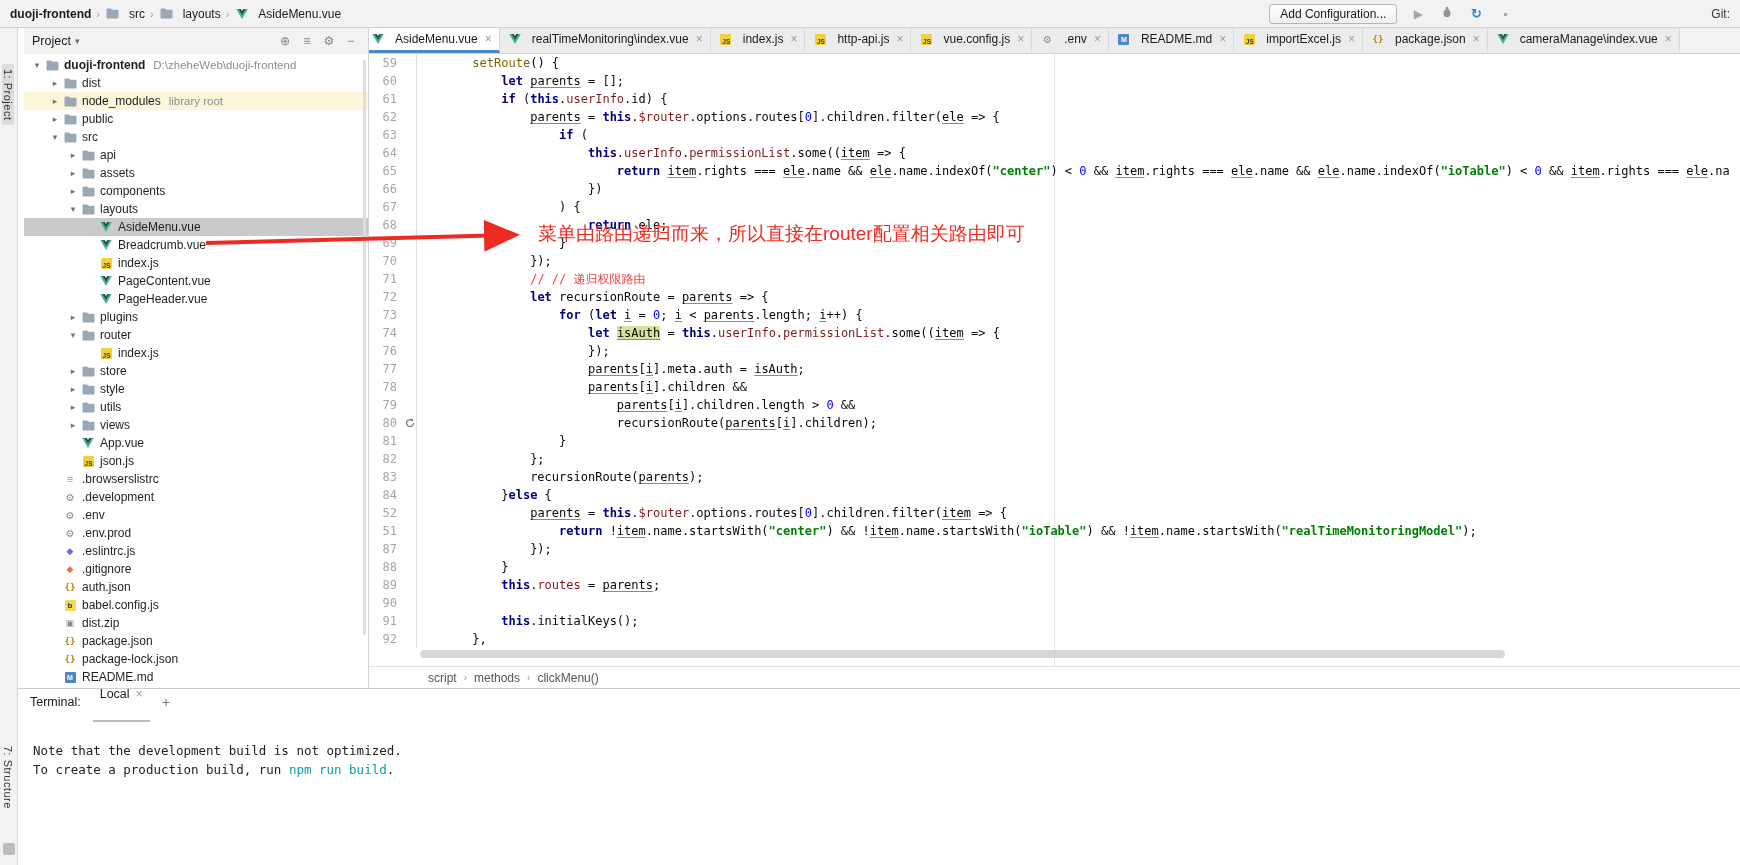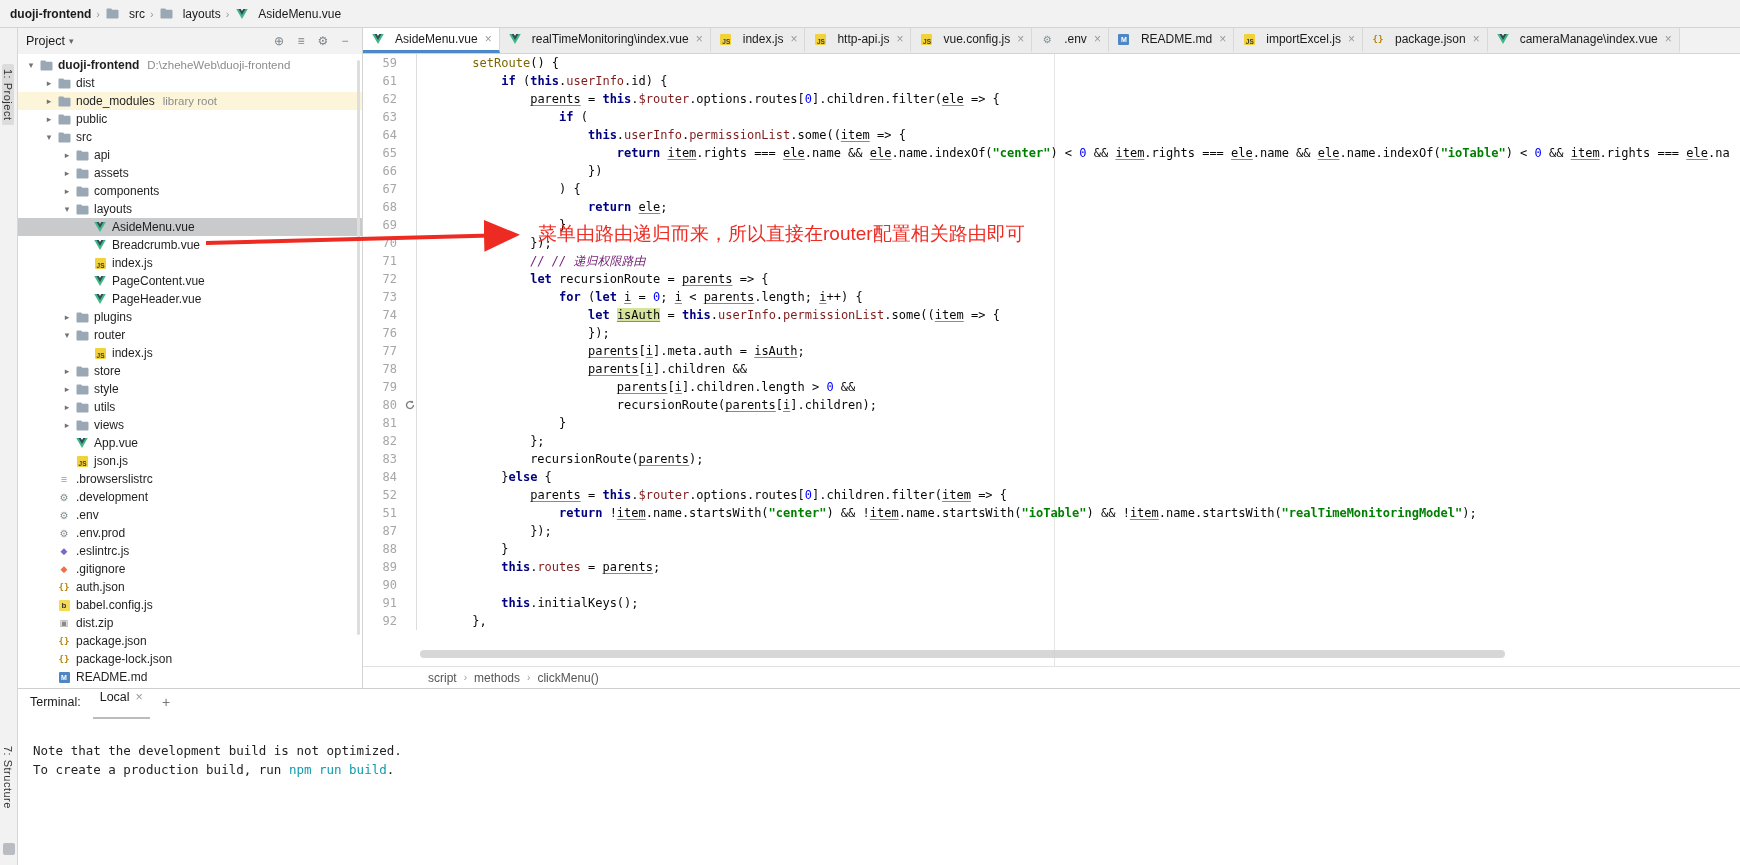--- a/index.html
+++ b/index.html
@@ -20,21 +20,21 @@
 
 
 #toolstrip{position:absolute;left:0;top:28px;width:18px;height:837px;background:#f2f2f2;border-right:1px solid #d6d6d6;z-index:4}
 .vlabel{writing-mode:vertical-rl;font-size:11px;color:#333;position:absolute;left:2px;letter-spacing:.5px}
 .vlabel.active{background:#dcdcdc;padding:5px 0;border-radius:2px}
 #vl-project{top:36px}
 #vl-structure{bottom:56px}
 .strip-ico{position:absolute;left:3px;width:12px;height:12px;background:#b9bdc1;border-radius:2px}
 
 
-#project{position:absolute;left:18px;top:28px;width:345px;height:660px;background:#fff;border-right:1px solid #d4d4d4;overflow:hidden;z-index:3}
+#project{position:absolute;left:24px;top:28px;width:345px;height:660px;background:#fff;border-right:1px solid #d4d4d4;overflow:hidden;z-index:3}
 #proj-head{height:26px;display:flex;align-items:center;padding:0 8px;background:#f2f2f2;gap:4px}
 #proj-title{font-size:12.5px;color:#1a1a1a}
 #proj-caret{color:#666;font-size:9px;margin-right:auto}
 .ph-ico{color:#7d868c;font-size:12px;width:18px;text-align:center;cursor:pointer}
 #tree{padding-top:2px}
 .trow{height:18px;display:flex;align-items:center;font-size:12px;color:#1f1f1f;white-space:nowrap;cursor:pointer}
 .trow.sel{background:#c8cacc}
 .trow.lib{background:#fcf5da}
 .chev{width:14px;text-align:center;color:#737373;font-size:9px;flex:none}
 .ic{width:16px;height:12px;flex:none;display:inline-flex;justify-content:center;align-items:center;margin-right:4px}
@@ -61,33 +61,33 @@
 .tab .x{color:#9a9a9a;font-size:12px;margin-left:2px}
 #mguide{position:absolute;left:691px;top:26px;height:612px;width:1px;background:#e5e5e5}
 #codewrap{position:absolute;top:26px;left:0;right:0;height:612px;overflow:hidden;font-family:"DejaVu Sans Mono",monospace;font-size:12px;line-height:18px}
 .crow{display:flex;height:18px}
 .ln{width:40px;text-align:right;padding-right:6px;color:#a6a6a6;flex:none;cursor:pointer}
 .gico{width:14px;flex:none;border-right:1px solid #dcdcdc;display:flex;align-items:center;justify-content:center}
 .ctext{padding-left:12px;white-space:pre;overflow:hidden;flex:1;color:#080808}
 .tk-k{color:#000080;font-weight:bold}
 .tk-s{color:#008000;font-weight:bold}
 .tk-n{color:#0000ff}
-.tk-c{color:#701a75;font-style:italic}
+.tk-c{color:#ef4444;}
 .tk-f{color:#7f1d1d}
 .tk-d{color:#7d6600}
 .tk-u{text-decoration:underline;text-decoration-color:#8a8a8a;text-underline-offset:2px}
 .tk-hl{background:#d6e39b;text-decoration:underline;text-decoration-color:#8a8a8a;text-underline-offset:2px}
 #hscroll{position:absolute;left:57px;top:622px;width:1085px;height:8px;background:#cdcdcd;border-radius:4px;opacity:.8;cursor:pointer}
 #edcrumbs{position:absolute;left:0;right:0;top:638px;height:22px;border-top:1px solid #e2e2e2;display:flex;align-items:center;padding-left:65px;gap:7px;color:#555;font-size:12px;background:#fff}
 .edc-sep{color:#9a9a9a;font-size:10px}
 
 
 #terminal{position:absolute;left:18px;top:688px;width:1722px;height:177px;background:#fff;border-top:1px solid #cfcfcf;z-index:3}
 #term-head{height:26px;display:flex;align-items:center;padding-left:12px;gap:12px;font-size:12.5px;color:#1a1a1a}
-.term-tab{display:flex;align-items:flex-start;gap:6px;padding:4px 7px 13px;border-bottom:2px solid #bcbcbc;cursor:pointer}
+.term-tab{display:flex;align-items:flex-start;gap:6px;padding:4px 7px 19px;border-bottom:2px solid #bcbcbc;cursor:pointer}
 .tclose{color:#9a9a9a;cursor:pointer}
 .tplus{color:#777;font-size:14px;cursor:pointer}
 #term-body{font-family:"DejaVu Sans Mono",monospace;font-size:12.5px;line-height:19px;padding:26px 0 0 15px;color:#222}
 .t-cyan{color:#0d9cad}
 
 
 #overlay{position:absolute;inset:0;pointer-events:none;z-index:50}
 #anno-text{position:absolute;left:538px;top:221px;font-size:19px;z-index:51;pointer-events:none;white-space:nowrap}
 </style>
 </head>
@@ -120,20 +120,31 @@
       <span class="crumb">
         <span class="ic">
           <svg width="12" height="10" viewBox="0 0 262 227">
             <path fill="#41b883" d="M161 0l-30 52L101 0H0l131 227L262 0z"></path>
             <path fill="#35495e" d="M161 0l-30 52L101 0H52l79 136L210 0z"></path>
           </svg>
         </span>
         <span>AsideMenu.vue</span>
       </span>
     </div>
+  <div id="tb-right">
+    <div class="btn-addcfg">Add Configuration...</div>
+    <span class="tb-ico">▶</span>
+    <span class="tb-ico"><svg width="12" height="12" viewBox="0 0 12 12">
+          <ellipse cx="6" cy="7.2" rx="3.4" ry="4" fill="#8a969b"></ellipse>
+          <circle cx="6" cy="2.3" r="1.5" fill="#8a969b"></circle>
+        </svg></span>
+    <span class="tb-ico update">↻</span>
+    <span class="tb-ico">▪</span>
+    <span id="git-label">Git:</span>
+  </div>
 </div>
 
 <div id="toolstrip">
   <div class="vlabel active" id="vl-project">1: Project</div>
   <div class="vlabel" id="vl-structure">7: Structure</div>
   <div class="strip-ico" style="bottom:10px"></div>
 </div>
 
 <div id="project">
   <div id="proj-head">
@@ -533,20 +544,25 @@
         <span>cameraManage\index.vue</span>
         <span class="x">×</span>
       </div>
     </div>
   <div id="mguide"></div>
   <div id="codewrap">
       <div class="crow">
         <span class="ln">59</span>
         <span class="gico"></span>
         <span class="ctext"><span>      </span><span class="tk-d">setRoute</span><span>() {</span></span>
+      </div>
+      <div class="crow">
+        <span class="ln">60</span>
+        <span class="gico"></span>
+        <span class="ctext"><span>          </span><span class="tk-k">let</span><span> </span><span class="tk-u">parents</span><span> = [];</span></span>
       </div>
       <div class="crow">
         <span class="ln">61</span>
         <span class="gico"></span>
         <span class="ctext"><span>          </span><span class="tk-k">if</span><span> (</span><span class="tk-k">this</span><span>.</span><span class="tk-f">userInfo</span><span>.id) {</span></span>
       </div>
       <div class="crow">
         <span class="ln">62</span>
         <span class="gico"></span>
         <span class="ctext"><span>              </span><span class="tk-u">parents</span><span> = </span><span class="tk-k">this</span><span>.</span><span class="tk-f">$router</span><span>.options.routes[</span><span class="tk-n">0</span><span>].children.filter(</span><span class="tk-u">ele</span><span> =&gt; {</span></span>

